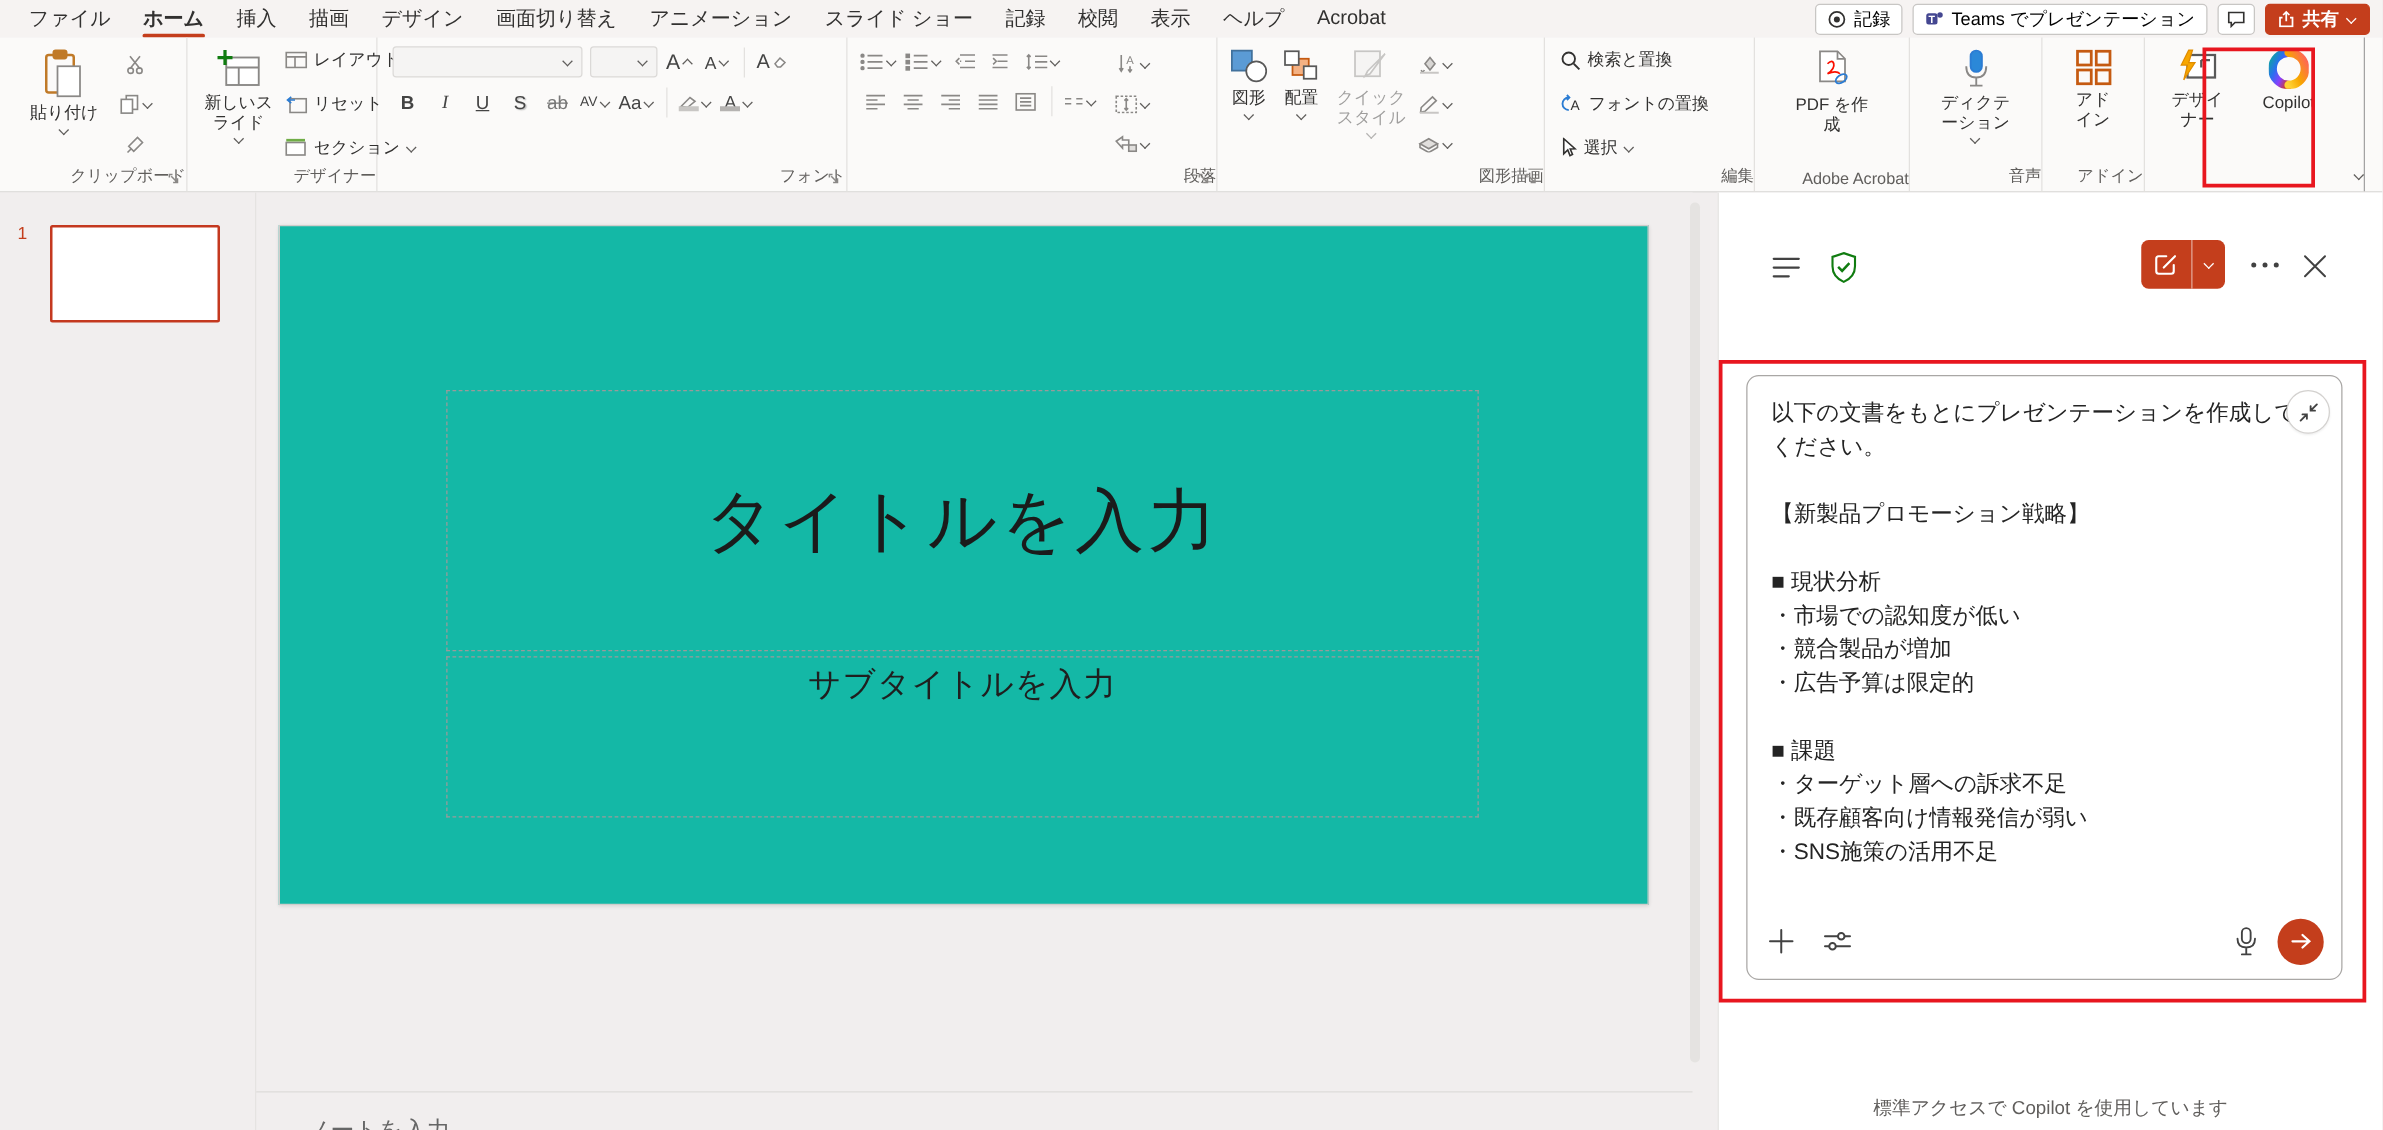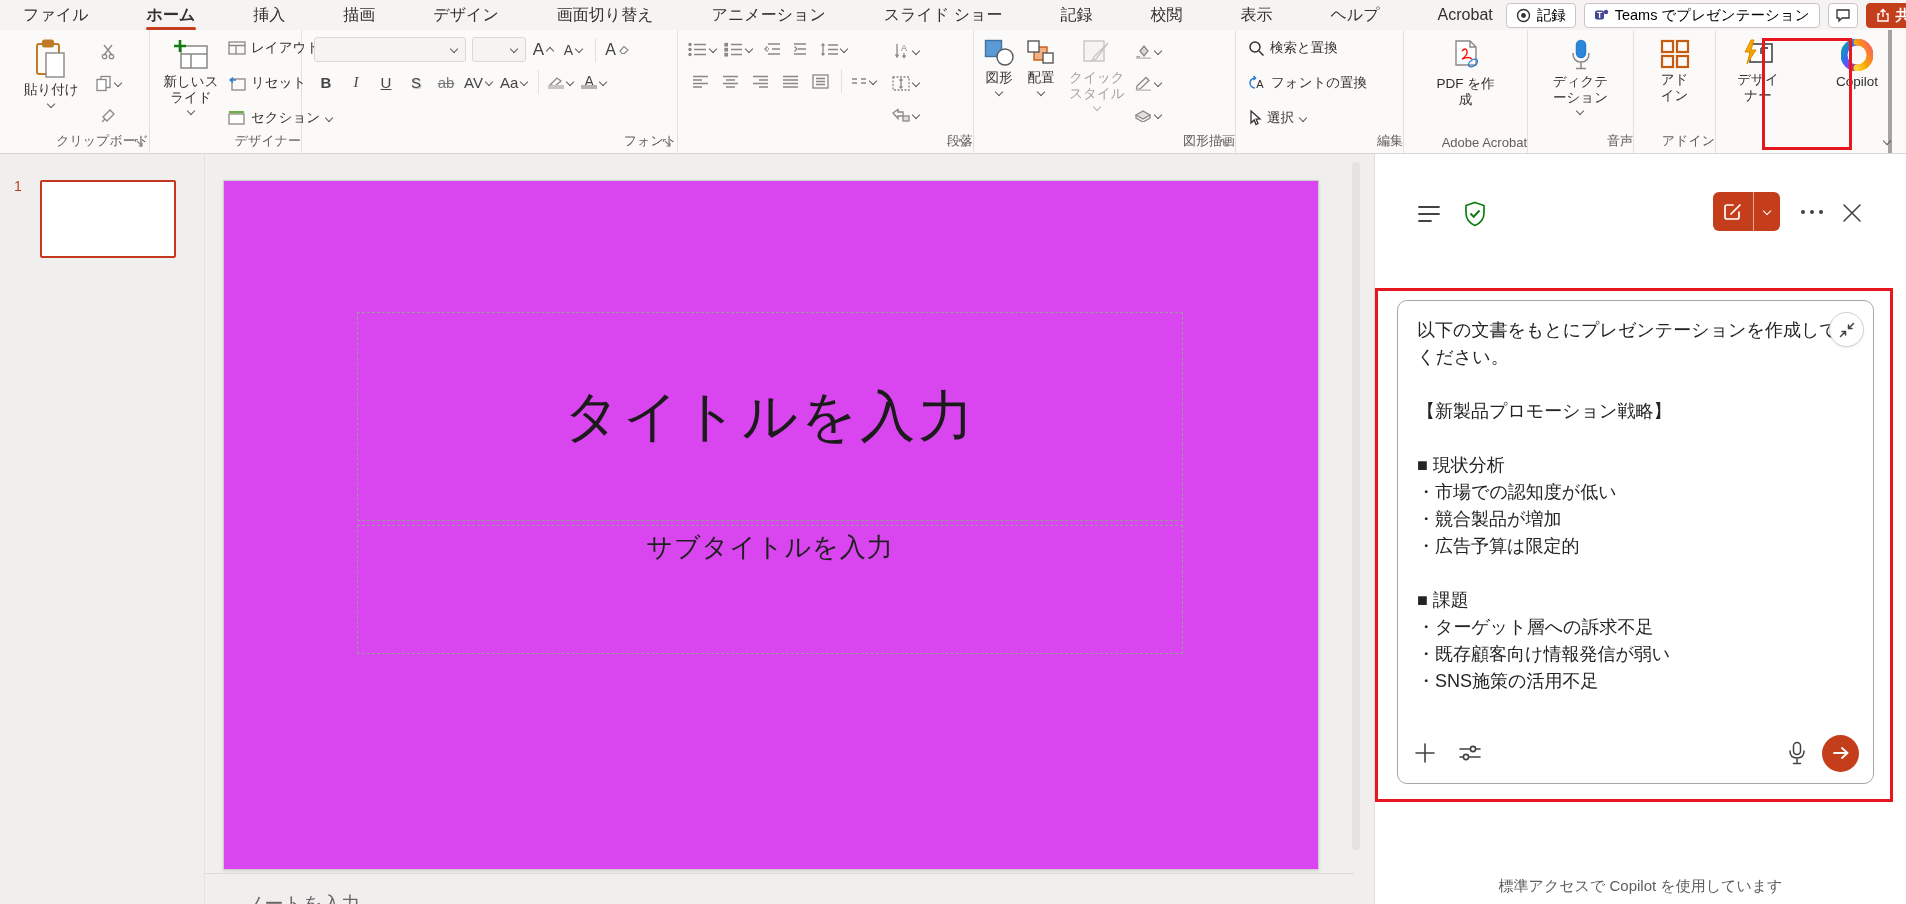--- a/index.html
+++ b/index.html
@@ -3,21 +3,21 @@
 <meta charset="utf-8">
 <style>
   * { margin:0; padding:0; box-sizing:border-box; }
   html,body { width:1906px; height:904px; overflow:hidden;
     font-family:"Liberation Sans","DejaVu Sans",sans-serif; color:#323130; background:#f1eeee; }
   .page { position:relative; width:1906px; height:904px; }
 
   
   .topbar { position:absolute; left:0; top:0; right:0; height:30px; background:#f6f3f2;
     display:flex; align-items:center; padding:0 10px; }
-  .tabs { display:flex; align-items:center; height:100%;gap:32px; }
+  .tabs { display:flex; align-items:center; height:100%; }
   .tab { position:relative; padding:0 13px; font-size:16px; height:100%; display:flex; align-items:center; cursor:default; white-space:nowrap; }
   .tab.active { font-weight:bold; }
   .tab.active::after { content:""; position:absolute; left:12px; right:12px; bottom:0; height:3px; background:#c43e1c; border-radius:2px; }
   .top-right { margin-left:auto; display:flex; align-items:center; gap:8px; }
   .tb-btn { height:25px; border:1px solid #c8c6c4; border-radius:4px; background:#fff;
     display:inline-flex; align-items:center; gap:6px; padding:0 9px; font-size:14.5px; white-space:nowrap; }
   .tb-btn.icon-only { width:30px; justify-content:center; padding:0; }
   .tb-btn.share { background:#c43e1c; border-color:#c43e1c; color:#fff; font-weight:bold; }
 
   
@@ -59,21 +59,21 @@
   .ribbon-collapse { position:absolute; right:14px; bottom:4px; }
 
   
   .thumbs { position:absolute; left:0; top:154px; width:204px; bottom:0; background:#f1eeee; }
   .slide-num { position:absolute; left:14px; top:24px; font-size:14px; color:#c43e1c; }
   .thumb { position:absolute; left:40px; top:26px; width:136px; height:78px; background:#fff;
     border:2px solid #c4381f; border-radius:2px; }
 
   
   .workspace { position:absolute; left:204px; top:154px; width:1150px; bottom:0; background:#f1eeee; border-left:1px solid #e5e3e1; }
-  .slide { position:absolute; left:18px; top:26px; width:1096px; height:690px; background:#d946ef;
+  .slide { position:absolute; left:18px; top:26px; width:1096px; height:544px; background:#14b8a6;
     border:1px solid #cfcdcb; box-shadow:0 1px 3px rgba(0,0,0,.12);padding-left:32px; }
   .ph { position:absolute; border:1px dashed #9a9a9a; }
   .ph-title { left:133px; top:131px; width:826px; height:209px; display:flex; align-items:center; justify-content:center; }
   .ph-title span { font-size:55px; font-weight:300; color:#1b1b1b; letter-spacing:3px; }
   .ph-sub { left:133px; top:344px; width:826px; height:129px; display:flex; justify-content:center; }
   .ph-sub span { font-size:26px; font-weight:300; color:#1f1f1f; margin-top:4px; letter-spacing:1px; }
   .notes-divider { position:absolute; left:0; right:0; top:719px; border-top:1px solid #dddbd9; }
   .notes-text { position:absolute; left:40px; top:737px; font-size:19px; color:#666; }
   .vscroll { position:absolute; left:1352px; top:162px; width:8px; height:688px; background:#e5e3e1; border-radius:4px; }
 
@@ -306,21 +306,21 @@
           <span class="sbtn">
               <span class="ltr un">U</span>
             </span>
           <span class="sbtn">
               <span class="ltr sh">S</span>
             </span>
           <span class="sbtn">
               <span class="ltr st">ab</span>
             </span>
           <span class="sbtn">
-              <span class="ltr plain" style="font-size:15px">AV</span>
+              <span class="ltr plain" style="font-size:11px">AV</span>
               <i class="chev"></i>
             </span>
           <span class="sbtn">
               <span class="ltr plain">Aa</span>
               <i class="chev"></i>
             </span>
           <span class="vdiv"></span>
           <span class="sbtn">
               <span style="display:flex;flex-direction:column;align-items:center">
                 <svg class="ic" width="16" height="12">
@@ -660,21 +660,21 @@
                 <rect x="9" y="5" width="22" height="18" fill="#fff"></rect>
                 <path d="M20 9 h7 M20 9 v6"></path>
                 <path d="M10 1 L4 13 h5 L6 25 L15 11 h-5 L13 1 z" fill="#f7a600" stroke="#e08c00" stroke-width="1"></path>
               </g>
             </svg>
           </span>
         <span class="wrap2" style="width:44px">デザイナー</span>
       </div>
     </div>
 
-    <div class="rgroup" style="width:92px; border-right:4px solid #a3a3a3; justify-content:flex-end">
+    <div class="rgroup" style="width:92px; border-right:1px solid #a3a3a3; justify-content:flex-start">
       <div class="bigbtn">
         <span>
             <svg class="ic" width="32" height="32" viewBox="0 0 32 32">
               <defs>
                 <linearGradient id="cg1" x1="0" y1="0" x2="1" y2="1">
                   <stop offset="0" stop-color="#0fa3a3"></stop>
                   <stop offset="0.35" stop-color="#2a6ff0"></stop>
                   <stop offset="0.65" stop-color="#8a3ffc"></stop>
                   <stop offset="1" stop-color="#d83b01"></stop>
                 </linearGradient>

